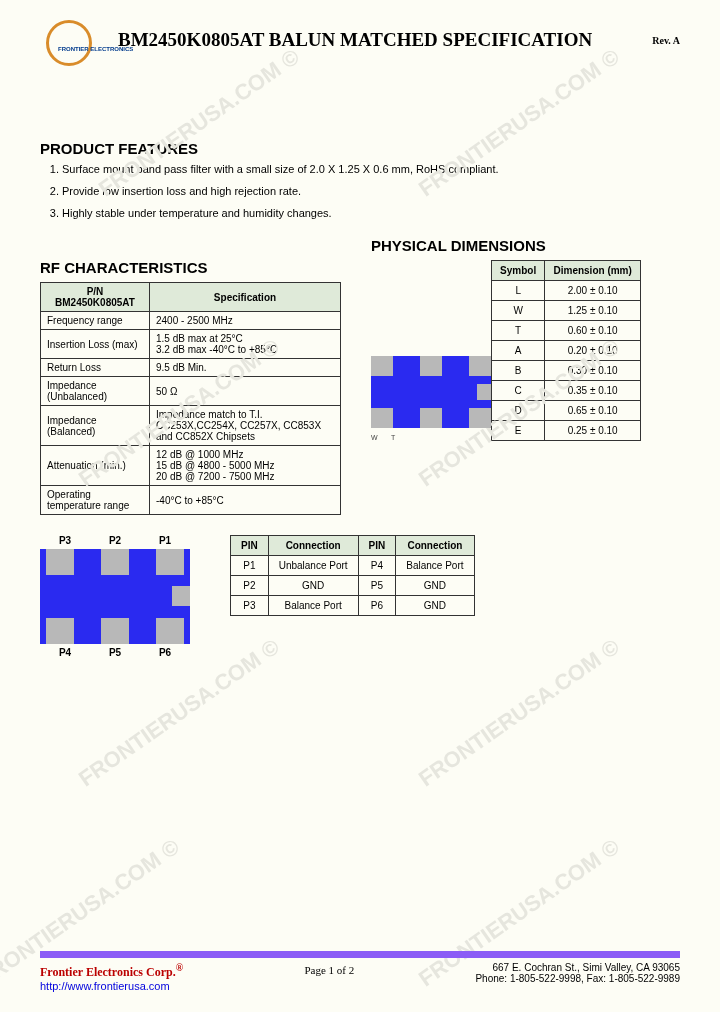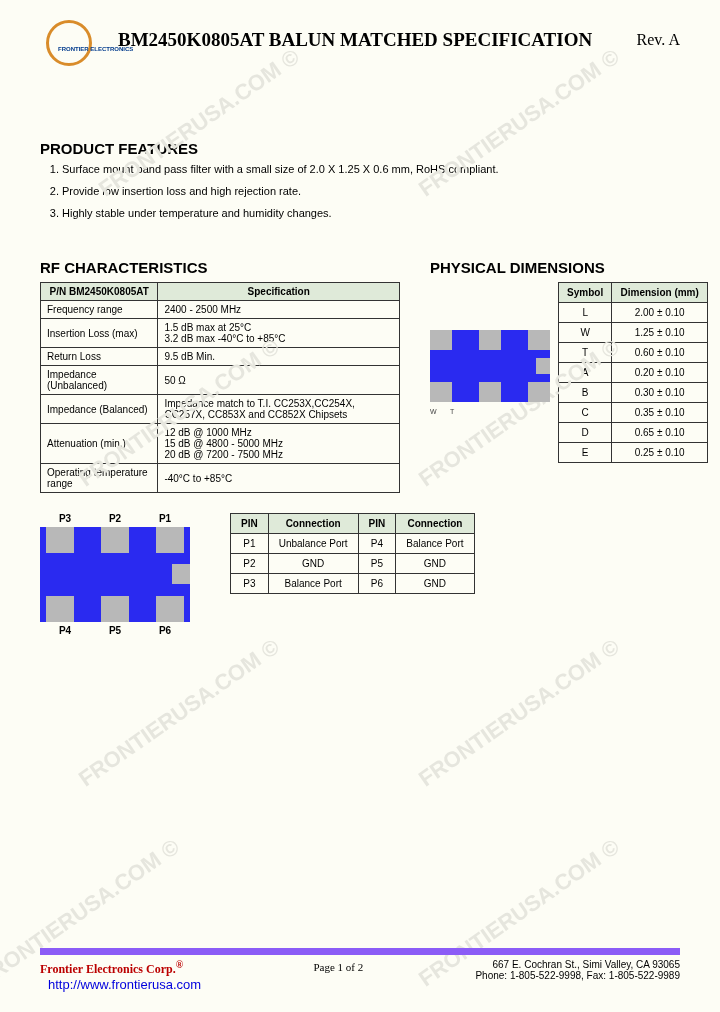--- a/index.html
+++ b/index.html
@@ -41,22 +41,22 @@
     white-space: nowrap;
   }
   .title {
     font-family: "Times New Roman", serif;
     font-weight: bold;
     font-size: 19px;
     flex: 1;
   }
   .rev {
     font-family: "Times New Roman", serif;
-    font-weight: normal;
-    font-size: 16px;
+    font-weight: bold;
+    font-size: 10px;
   }
   .section-title {
     font-weight: bold;
     font-size: 15px;
     margin-top: 30px;
     margin-bottom: 6px;
   }
   .features {
     margin: 0;
     padding-left: 22px;
@@ -77,31 +77,31 @@
   th, td {
     border: 1px solid #333;
     padding: 3px 6px;
     text-align: left;
   }
   th {
     background: #dfead9;
     text-align: center;
     font-weight: bold;
   }
-  .rf-table { width: 360px; }
+  .rf-table { width: 301px; }
   .dim-table th, .dim-table td { text-align: center; padding: 4px 8px; }
   .dim-table { width: 150px; }
   .right-block {
     flex: 1;
   }
   .right-block .section-title { margin-top: 0; }
   .dim-row {
     display: flex;
-    gap: 8px;
-    align-items: center;
+    gap: 0;
+    align-items: flex-end;
   }
   .chip {
     width: 120px;
     height: 72px;
     background: #2a2af0;
     position: relative;
     margin-bottom: 6px;
   }
   .chip .pad {
     position: absolute;
@@ -153,21 +153,21 @@
     justify-content: space-between;
     font-size: 10px;
   }
   .footer .corp {
     color: #b00;
     font-family: "Times New Roman", serif;
     font-weight: bold;
     font-size: 12px;
   }
   .footer .corp sup { font-size:10px; }
-  .footer a { color: #00d; font-size:13px;margin-left:8px; }
+  .footer a { color: #00d; font-size:11px; }
   .footer .pageno {
     font-family: "Times New Roman", serif;
     font-size:11px;
     align-self: flex-start;
     margin-top: 2px;
   }
   .footer .addr {
     font-family: Liberation Sans, sans-serif;
     text-align: right;
   }
@@ -255,21 +255,21 @@
             </tr>
         <tr>
               <td>Operating temperature range</td>
               <td>-40°C to +85°C</td>
             </tr>
       </tbody>
         </table>
     </div>
 
     <div class="right-block">
-      <div class="section-title" style="margin-top:30px">PHYSICAL DIMENSIONS</div>
+      <div class="section-title" style="margin-top:8px">PHYSICAL DIMENSIONS</div>
       <div class="dim-row">
         <div>
           <div class="chip">
             <div class="pad tl"></div>
             <div class="pad tm"></div>
             <div class="pad tr"></div>
             <div class="pad ml"></div>
             <div class="pad bl"></div>
             <div class="pad bm"></div>
             <div class="pad br"></div>

